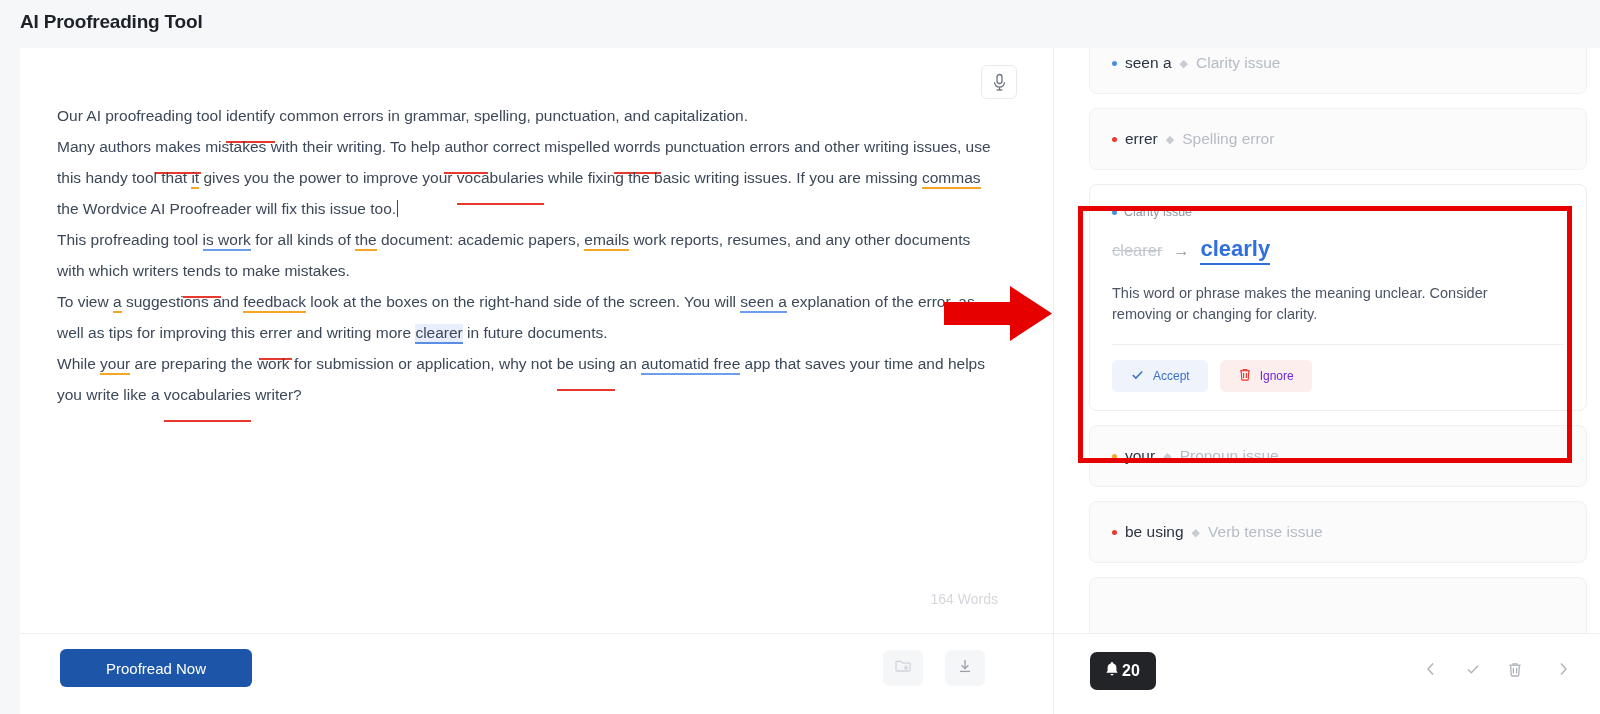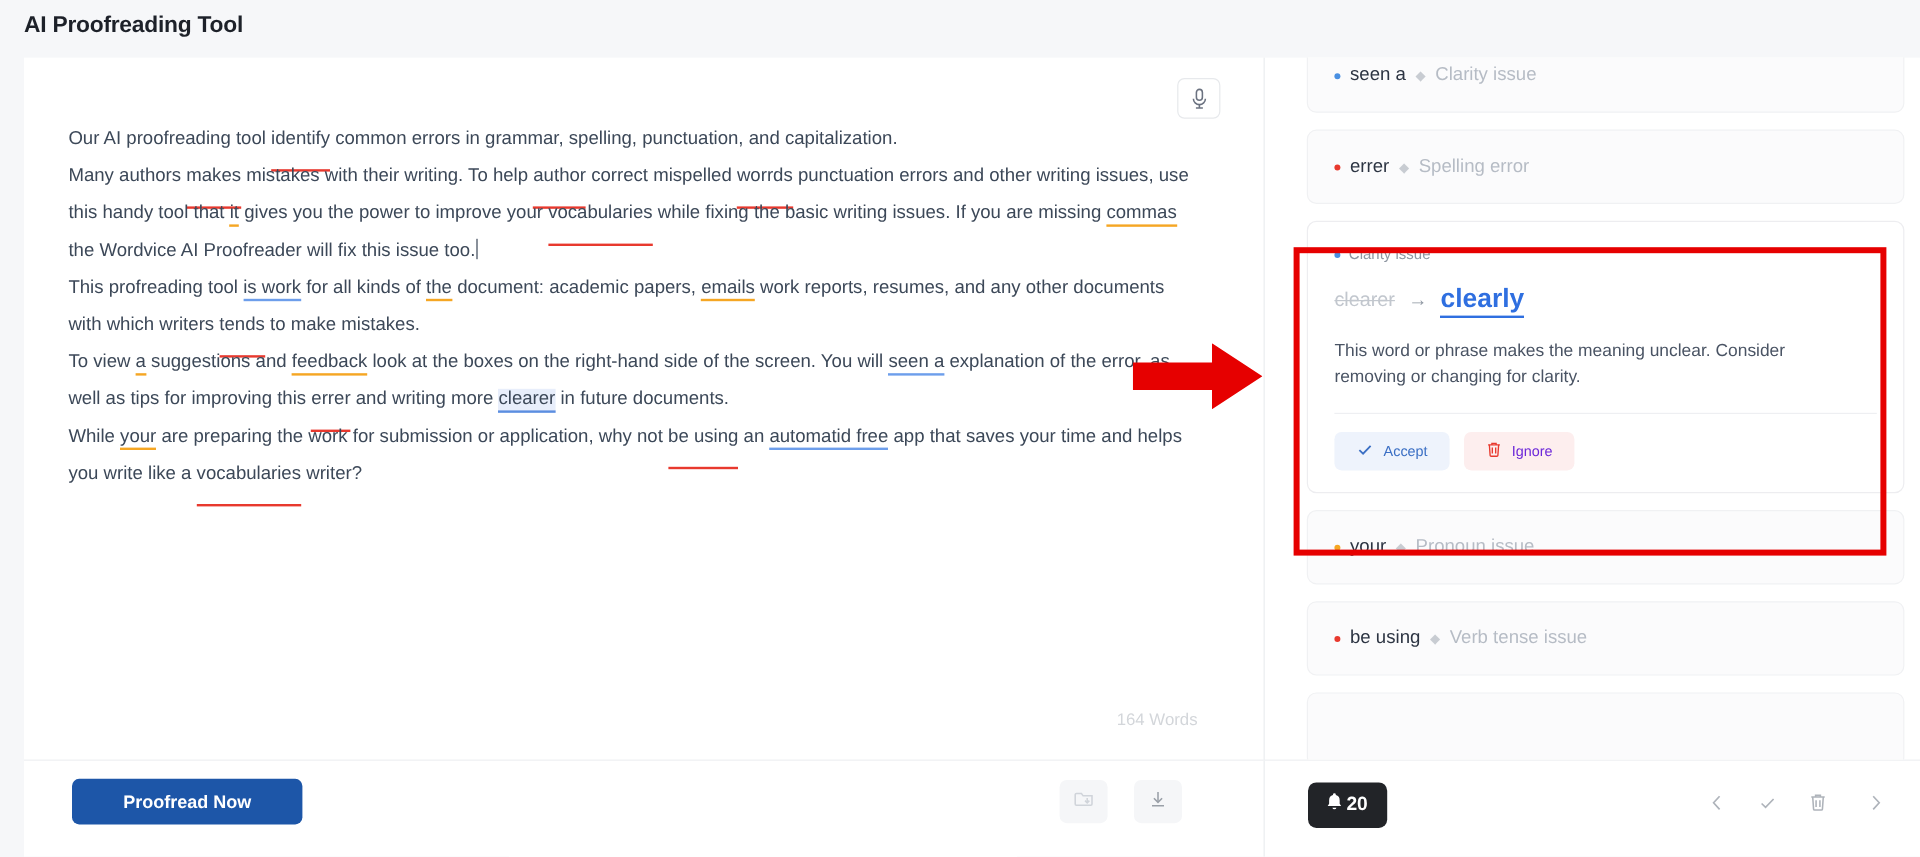--- a/index.html
+++ b/index.html
@@ -62,21 +62,21 @@
 
   
   .bottom-bar {
     position: absolute; left: 20px; top: 634px;
     width: 1033px; height: 80px; background: #ffffff;
   }
   .proofread-btn {
     position: absolute; left: 40px; top: 15px;
     width: 192px; height: 38px;
     background: #1d56a8; border: none; border-radius: 6px;
-    color: #ffffff; font-size: 15px; font-weight: bold;
+    color: #ffffff; font-size: 15px; font-weight: normal;
     cursor: pointer;
     display: flex; align-items: center; justify-content: center;
   }
   .tool-btn {
     position: absolute; top: 16px;
     width: 40px; height: 36px; border-radius: 6px; background: #f5f6f8;
     display: flex; align-items: center; justify-content: center;
   }
   .tool-btn.folder { right: 130px; }
   .tool-btn.download { right: 68px; }

